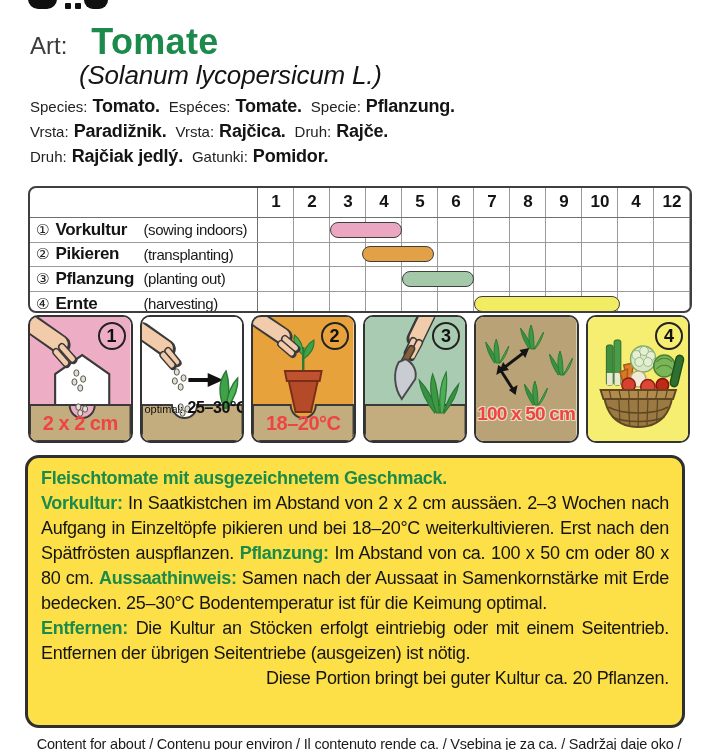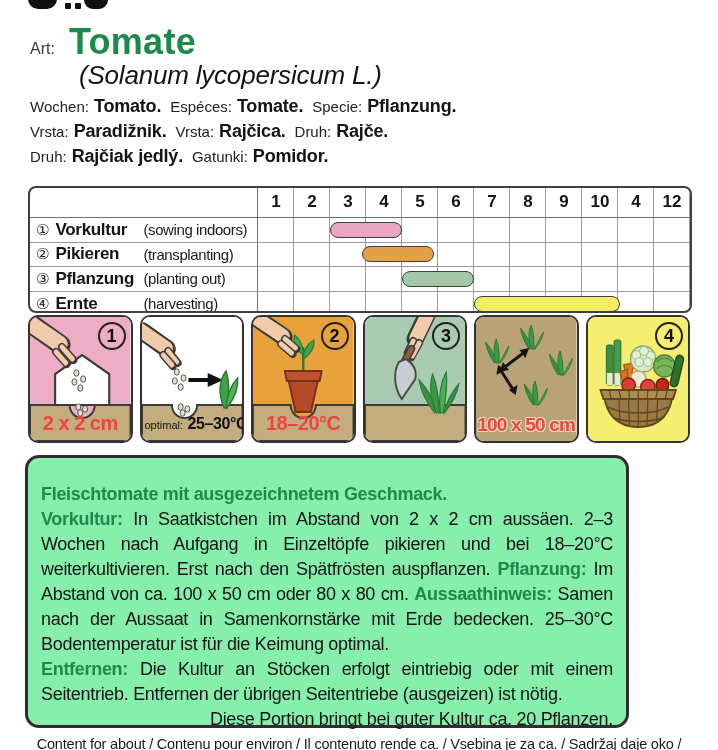--- a/index.html
+++ b/index.html
@@ -11,21 +11,21 @@
 
   
   .top-code { position:absolute; left:28px; top:0; width:90px; height:10px; }
   .top-code i { position:absolute; background:#101010; display:block; }
   .top-code .c1 { left:0;  top:-7px; width:29px; height:16px; border-radius:0 0 10px 10px; }
   .top-code .d1 { left:37px; top:3px; width:6px; height:6px; border-radius:1px; }
   .top-code .d2 { left:47px; top:3px; width:6px; height:6px; border-radius:1px; }
   .top-code .c2 { left:56px; top:-7px; width:24px; height:16px; border-radius:0 0 9px 9px; }
 
   .art-line { position:absolute; left:30px; top:25px; line-height:34px; white-space:nowrap; }
-  .art-label { font-size:16px; color:#3c3c3c; margin-right:14px; }
+  .art-label { font-size:24px; color:#3c3c3c; margin-right:24px; }
   .art-name { font-size:36px; font-weight:bold; color:var(--green,#1b8a4b); letter-spacing:.3px; }
   .latin { position:absolute; left:79px; top:60px; font-size:26px; font-style:italic; letter-spacing:-.2px; }
 
   .species { position:absolute; left:30px; top:94px; line-height:24px; white-space:nowrap; }
   .sp-l { font-size:15px; color:#222; margin-right:5px; }
   .sp-v { font-size:18px; margin-right:9px; letter-spacing:-.2px; }
 
   
   .cal { position:absolute; left:28px; top:186px; width:664px; height:127px; box-sizing:border-box;
          border:2px solid #3f3f3f; border-radius:8px; overflow:hidden; background:#fff; }
@@ -47,29 +47,29 @@
 
   
   .panels { position:absolute; left:28px; top:315px; width:662px; height:128px; display:flex; gap:7px; }
   .panel { position:relative; flex:1; border:2.5px solid #333; border-radius:10px; overflow:hidden; box-sizing:border-box; background:#fff; }
   .panel svg { position:absolute; left:0; top:0; width:100%; height:100%; }
   .badge { position:absolute; top:5px; right:5px; width:28px; height:28px; box-sizing:border-box;
            border:2.5px solid #222; border-radius:50%; display:flex; align-items:center; justify-content:center;
            font-size:18px; font-weight:bold; color:#111; }
   .caption { position:absolute; left:0; right:0; bottom:6px; text-align:center; font-weight:bold;
              font-size:20px; letter-spacing:-.5px; white-space:nowrap; color:#ef4444; }
-  .caption-optimal { position:absolute; left:3px; right:0; bottom:8px; white-space:nowrap; color:#111; }
+  .caption-optimal { position:absolute; left:3px; right:0; bottom:24px; white-space:nowrap; color:#111; }
   .caption-optimal .small { font-size:11px; }
   .caption-optimal .temp { font-size:16px; font-weight:bold; letter-spacing:-.4px; }
-  .caption-spacing { bottom:5px; font-size:19px; letter-spacing:-.8px;
+  .caption-spacing { bottom:16px; font-size:19px; letter-spacing:-.8px;
       text-shadow:1px 1px 0 #e6dcc0, -1px 1px 0 #e6dcc0, 1px -1px 0 #e6dcc0, -1px -1px 0 #e6dcc0; }
 
   
-  .desc { position:absolute; left:25px; top:455px; width:604px; height:273px; box-sizing:border-box;
-          border:3px solid #2f2f2f; border-radius:14px; background:#86efac; padding:24px 13px 6px 13px; }
+  .desc { position:absolute; left:25px; top:455px; width:660px; height:273px; box-sizing:border-box;
+          border:3px solid #2f2f2f; border-radius:14px; background:#fde047; padding:8px 13px 6px 13px; }
   .desc-headline { color:var(--green,#1b8a4b); font-weight:bold; font-size:19px; margin:0 0 5px 0; letter-spacing:-.2px; }
   .desc p { margin:0; font-size:18px; line-height:25px; text-align:justify; letter-spacing:-.3px; }
   .desc p.j-all { text-align-last:justify; }
   .desc p.plain { text-align:right; }
   .desc .g { color:var(--green,#1b8a4b); font-weight:bold; }
 
   .footer { position:absolute; left:0; top:736px; width:718px; text-align:center;
             font-size:14.5px; color:#1a1a1a; letter-spacing:-.2px; white-space:nowrap; }
 </style>
 </head>
@@ -84,21 +84,21 @@
       <i class="c2"></i>
   </div>
 
   <div class="art-line">
     <span class="art-label">Art:</span><span class="art-name">Tomate</span>
   </div>
   <div class="latin">(Solanum lycopersicum L.)</div>
 
   <div class="species">
     <div class="sp-row">
-      <span class="sp-l">Wochen:</span><b class="sp-v">Tomato.</b><span class="sp-l">Espéces:</span><b class="sp-v">Tomate.</b><span class="sp-l">Specie:</span><b class="sp-v">Pflanzung.</b>
+      <span class="sp-l">Species:</span><b class="sp-v">Tomato.</b><span class="sp-l">Espéces:</span><b class="sp-v">Tomate.</b><span class="sp-l">Specie:</span><b class="sp-v">Pflanzung.</b>
     </div>
     <div class="sp-row">
       <span class="sp-l">Vrsta:</span><b class="sp-v">Paradižnik.</b><span class="sp-l">Vrsta:</span><b class="sp-v">Rajčica.</b><span class="sp-l">Druh:</span><b class="sp-v">Rajče.</b>
     </div>
     <div class="sp-row">
       <span class="sp-l">Druh:</span><b class="sp-v">Rajčiak jedlý.</b><span class="sp-l">Gatunki:</span><b class="sp-v">Pomidor.</b>
     </div>
   </div>
 
   <div class="cal">

